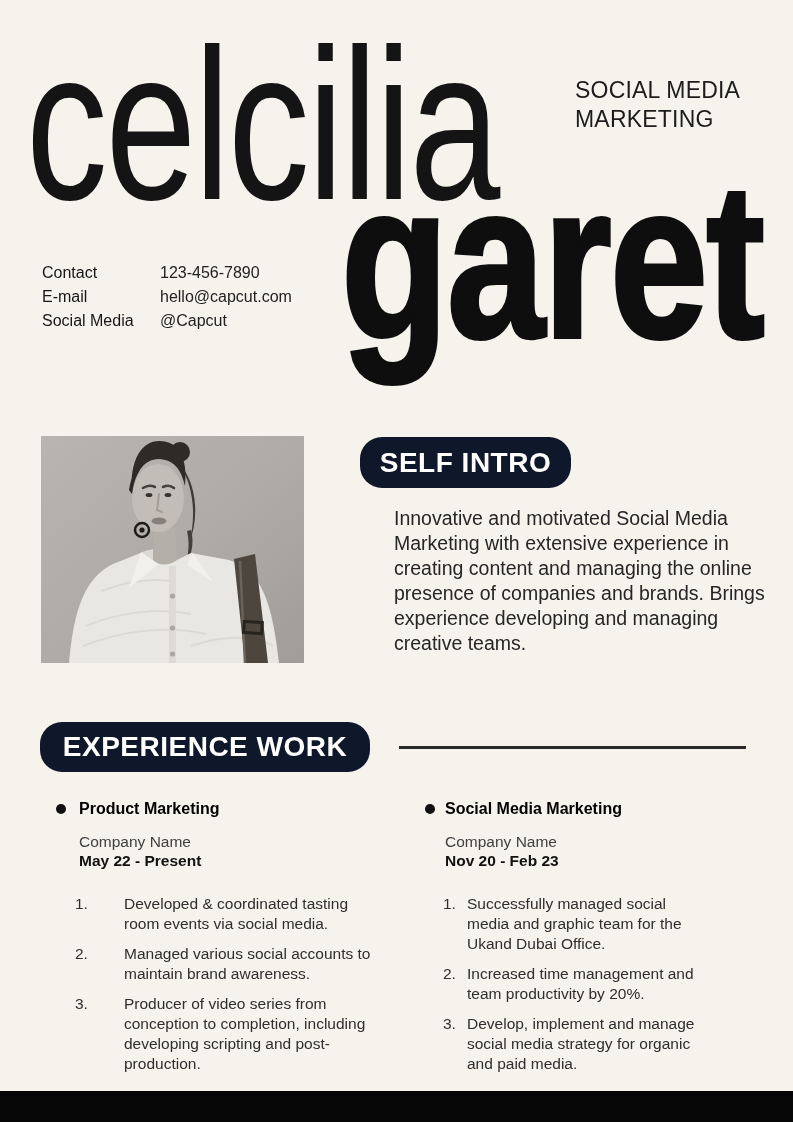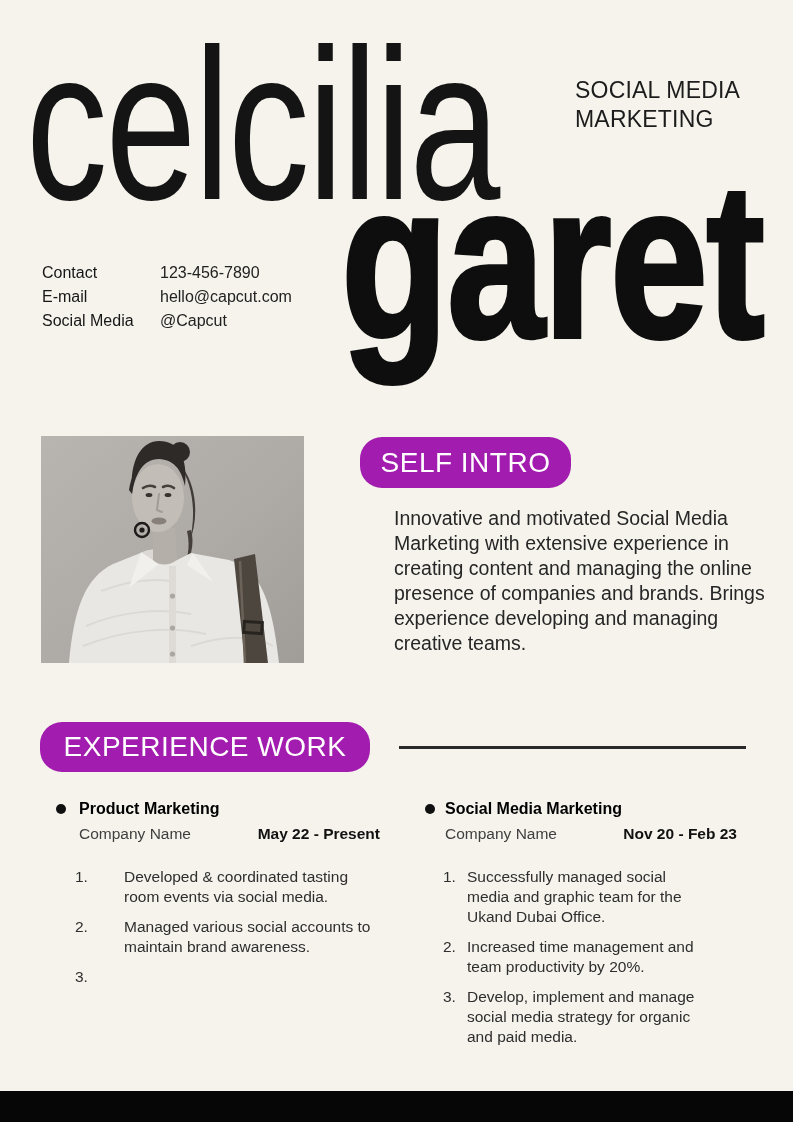--- a/index.html
+++ b/index.html
@@ -73,23 +73,23 @@
     left: 41px;
     top: 436px;
     width: 263px;
     height: 227px;
   }
   .portrait svg { display: block; width: 100%; height: 100%; }
 
   
   .badge {
     position: absolute;
-    background: #a21caf;
+    background: #0f172a;
     color: #ffffff;
-    font-weight: normal;
+    font-weight: bold;
     display: flex;
     align-items: center;
     justify-content: center;
     border-radius: 22px;
     letter-spacing: 0.5px;
     white-space: nowrap;
   }
   .badge-self-intro { left: 360px; top: 437px; width: 211px; height: 51px; font-size: 28px; }
   .badge-experience { left: 40px;  top: 722px; width: 330px; height: 50px; font-size: 28px; }
 
@@ -138,21 +138,22 @@
     line-height: 20px;
     color: #000000;
   }
   .exp-col-left  .job-title, .exp-col-left  .job-sub { padding-left: 39px; }
   .exp-col-right .job-title, .exp-col-right .job-sub { padding-left: 22px; }
 
   .job-sub {
     display: flex;
     justify-content: space-between;
     align-items: baseline;
-    margin-top: 5px;
+    margin-top: 13px;
+    flex-direction: column;
   }
   .job-company { font-size: 15.5px; line-height: 19px; color: #3f3f3f; }
   .job-dates   { font-size: 15.5px; line-height: 19px; font-weight: bold; color: #111111; }
 
   .exp-list { margin-top: 24px; }
   .exp-item { display: flex; margin-bottom: 10px; }
   .exp-item-num {
     font-size: 15.5px;
     line-height: 20px;
     color: #2e2e2e;
@@ -279,20 +280,21 @@
       <div class="exp-item">
         <span class="exp-item-num">1.</span>
         <span class="exp-item-text">Developed &amp; coordinated tasting room events via social media.</span>
       </div>
       <div class="exp-item">
         <span class="exp-item-num">2.</span>
         <span class="exp-item-text">Managed various social accounts to maintain brand awareness.</span>
       </div>
       <div class="exp-item">
         <span class="exp-item-num">3.</span>
+        <span class="exp-item-text">Producer of video series from conception to completion, including developing scripting and post-production.</span>
       </div>
     </div>
   </div>
 
   <div class="exp-col exp-col-right">
     <div class="job-head">
       <span class="job-bullet"></span>
       <div class="job-title">Social Media Marketing</div>
       <div class="job-sub">
         <span class="job-company">Company Name</span>

